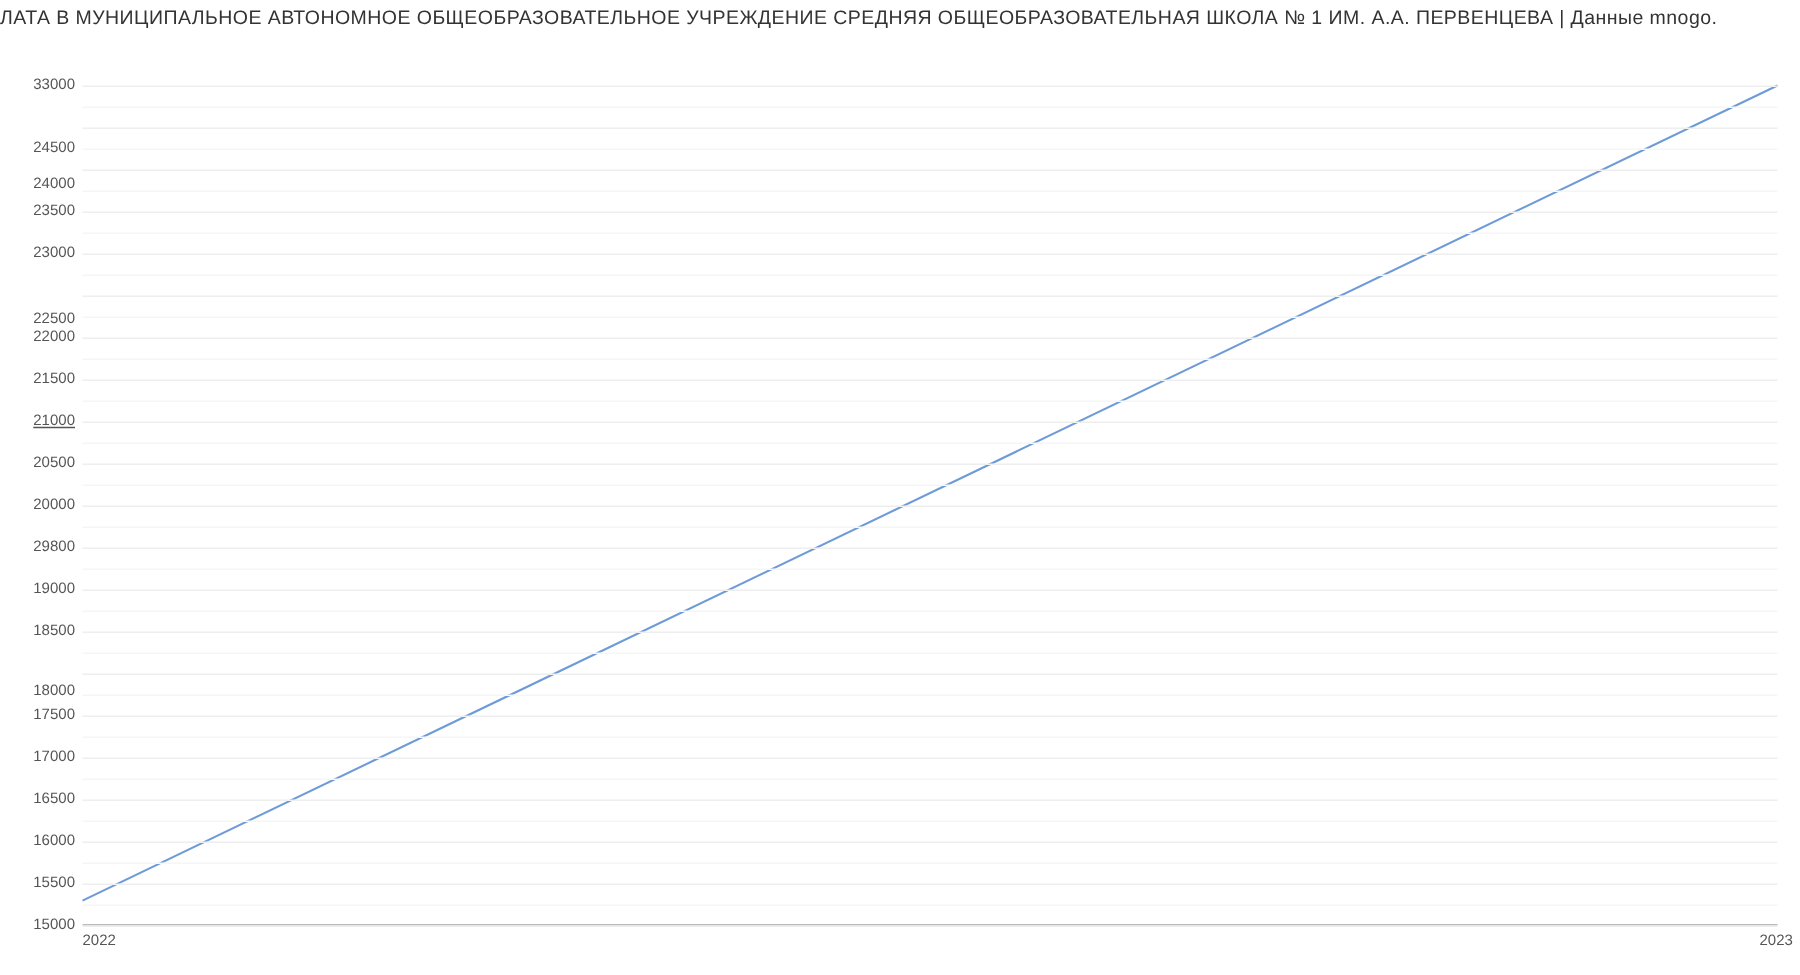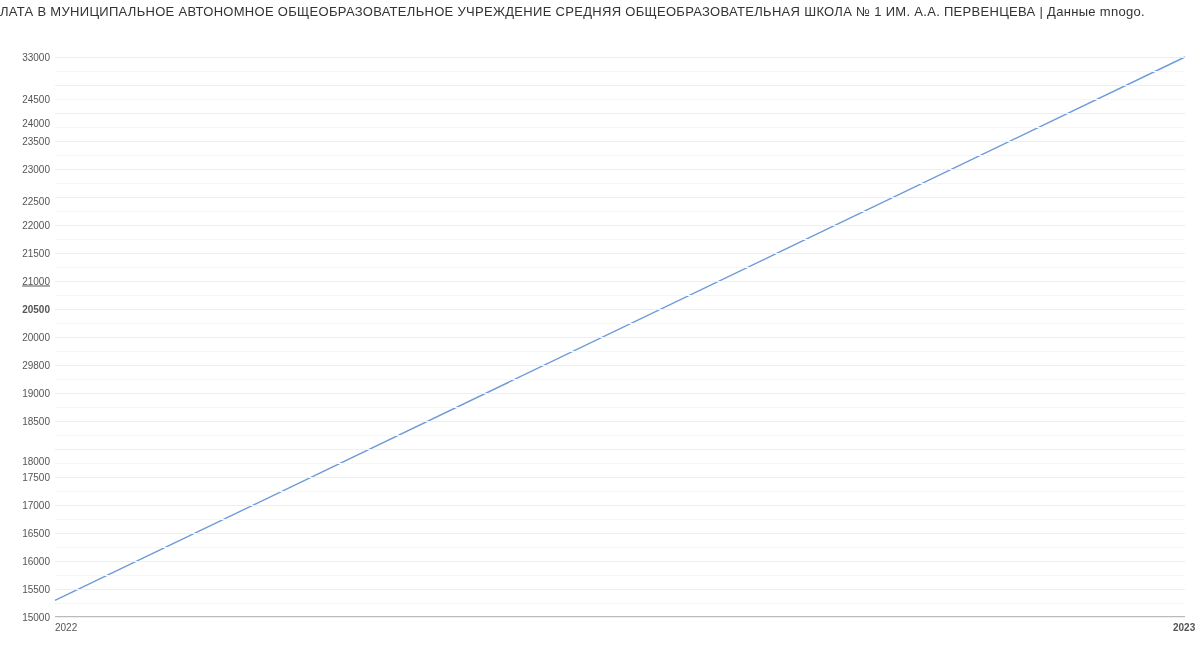--- a/index.html
+++ b/index.html
@@ -129,25 +129,25 @@
     <div class="y-tick-label" style="top: 562px;">15500</div>
     <div class="y-tick-label" style="top: 534px;">16000</div>
     <div class="y-tick-label" style="top: 506px;">16500</div>
     <div class="y-tick-label" style="top: 478px;">17000</div>
     <div class="y-tick-label" style="top: 450px;">17500</div>
     <div class="y-tick-label" style="top: 434px;">18000</div>
     <div class="y-tick-label" style="top: 394px;">18500</div>
     <div class="y-tick-label" style="top: 366px;">19000</div>
     <div class="y-tick-label" style="top: 338px;">29800</div>
     <div class="y-tick-label" style="top: 310px;">20000</div>
-    <div class="y-tick-label" style="top: 282px; font-weight: bold;">20500</div>
+    <div class="y-tick-label" style="top: 282px;">20500</div>
     <div class="y-tick-label" style="top: 254px; text-decoration: underline;">21000</div>
     <div class="y-tick-label" style="top: 226px;">21500</div>
     <div class="y-tick-label" style="top: 198px;">22000</div>
-    <div class="y-tick-label" style="top: 174px;">22500</div>
+    <div class="y-tick-label" style="top: 186px;">22500</div>
     <div class="y-tick-label" style="top: 142px;">23000</div>
     <div class="y-tick-label" style="top: 114px;">23500</div>
     <div class="y-tick-label" style="top: 96px;">24000</div>
     <div class="y-tick-label" style="top: 72px;">24500</div>
     <div class="y-tick-label" style="top: 30px;">33000</div>
     <div class="x-tick-label" style="left: 55px;">2022</div>
-    <div class="x-tick-label" style="left: 1173px; font-weight: bold;">2023</div>
+    <div class="x-tick-label" style="left: 1173px;">2023</div>
   </div>
 
 </body></html>

